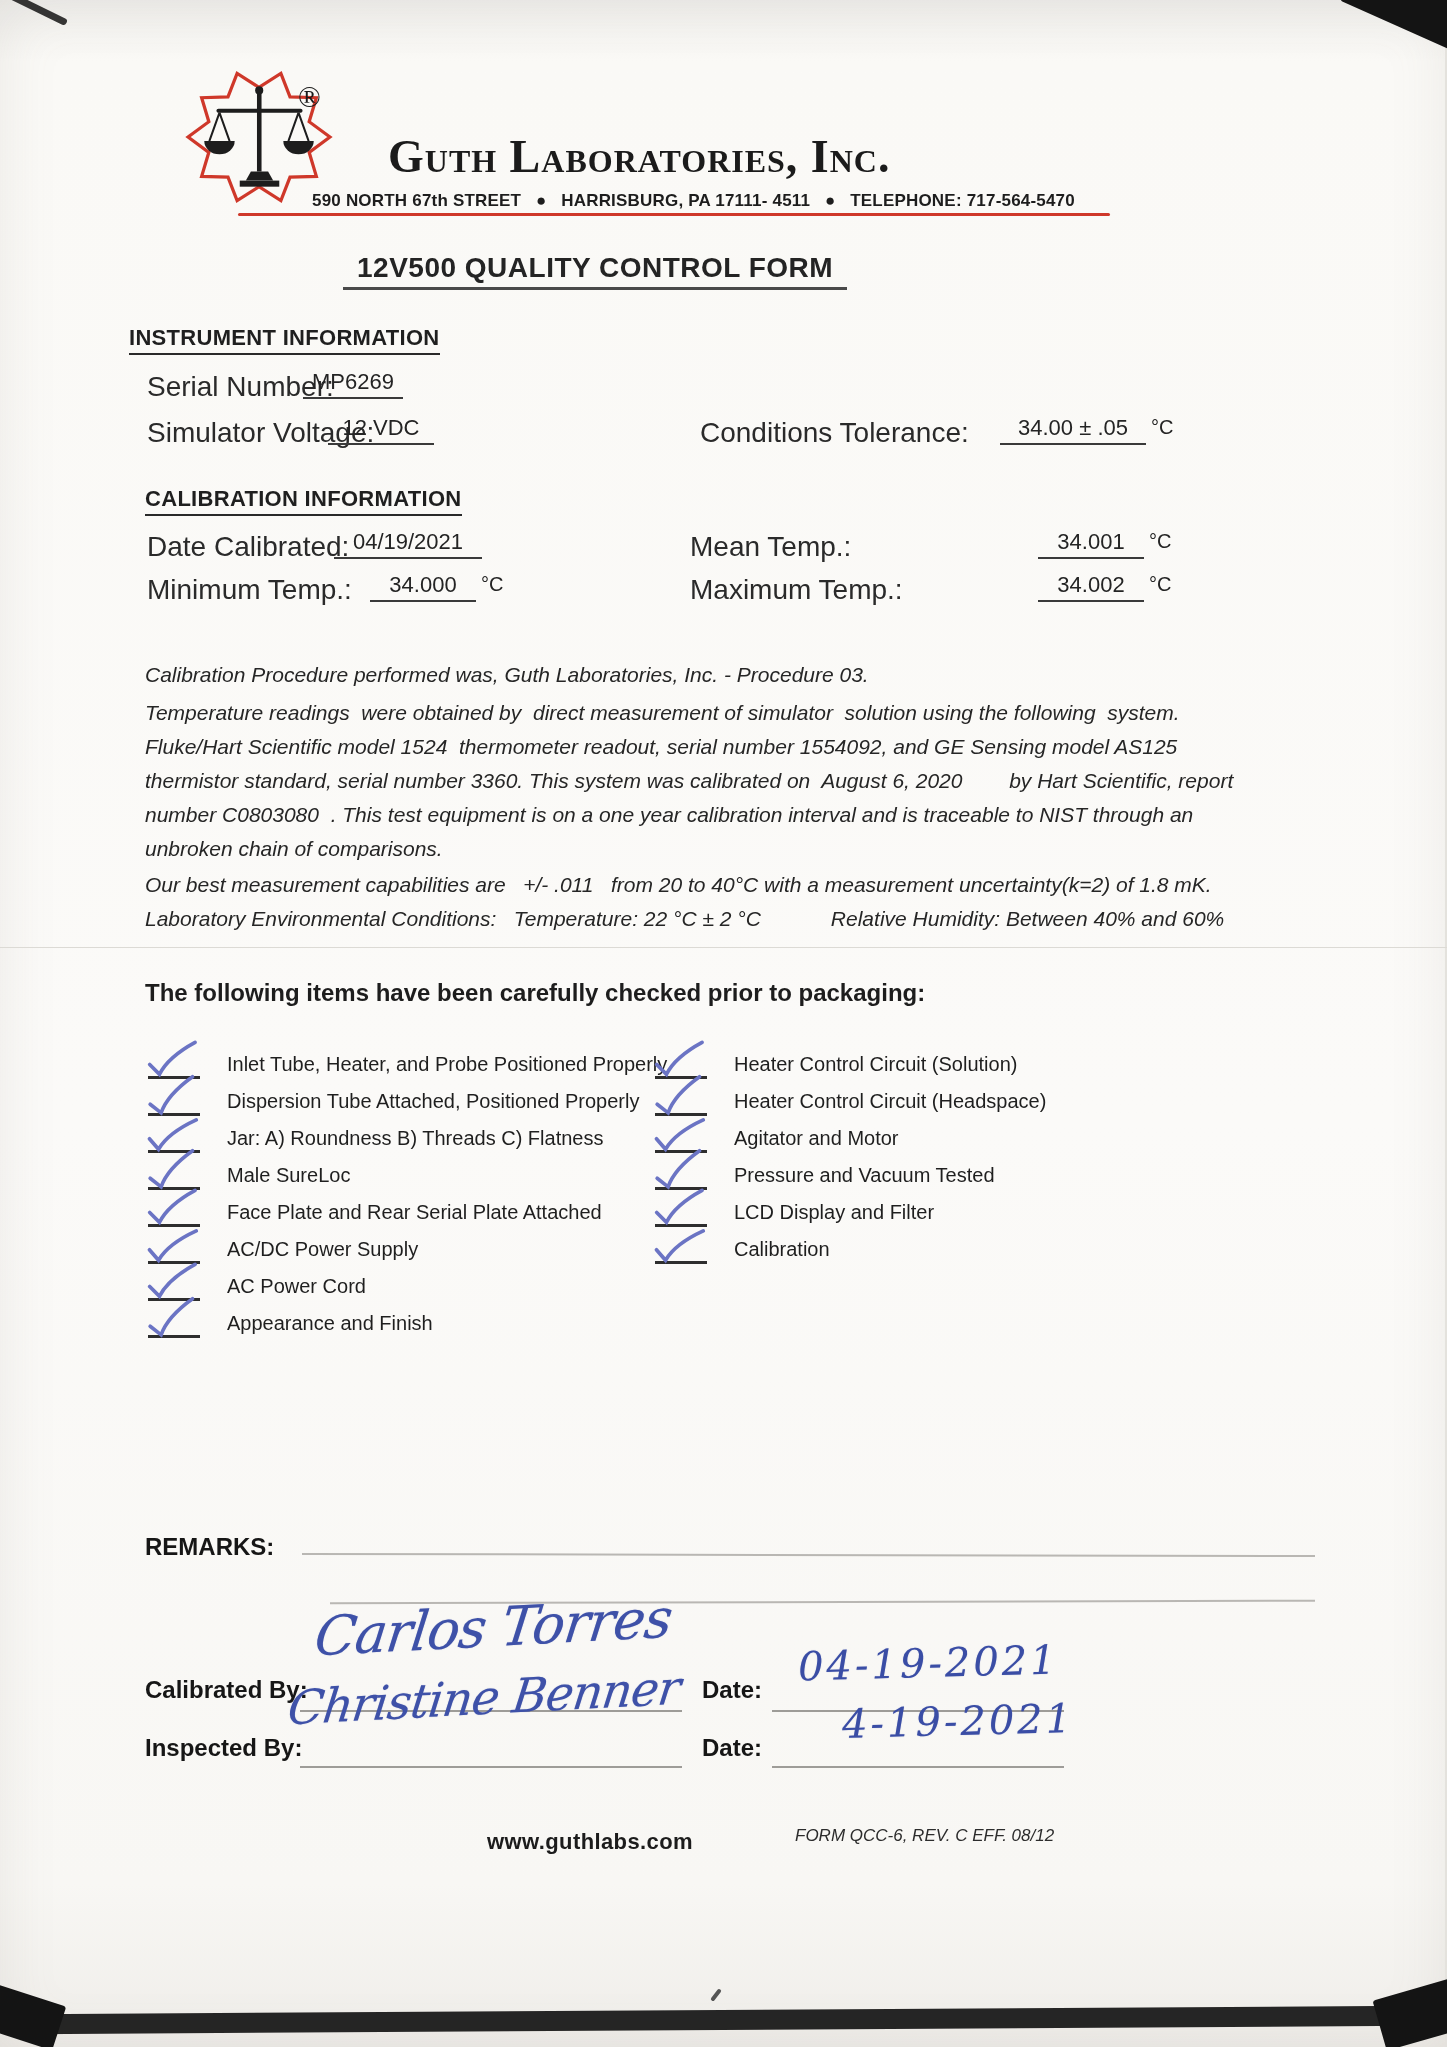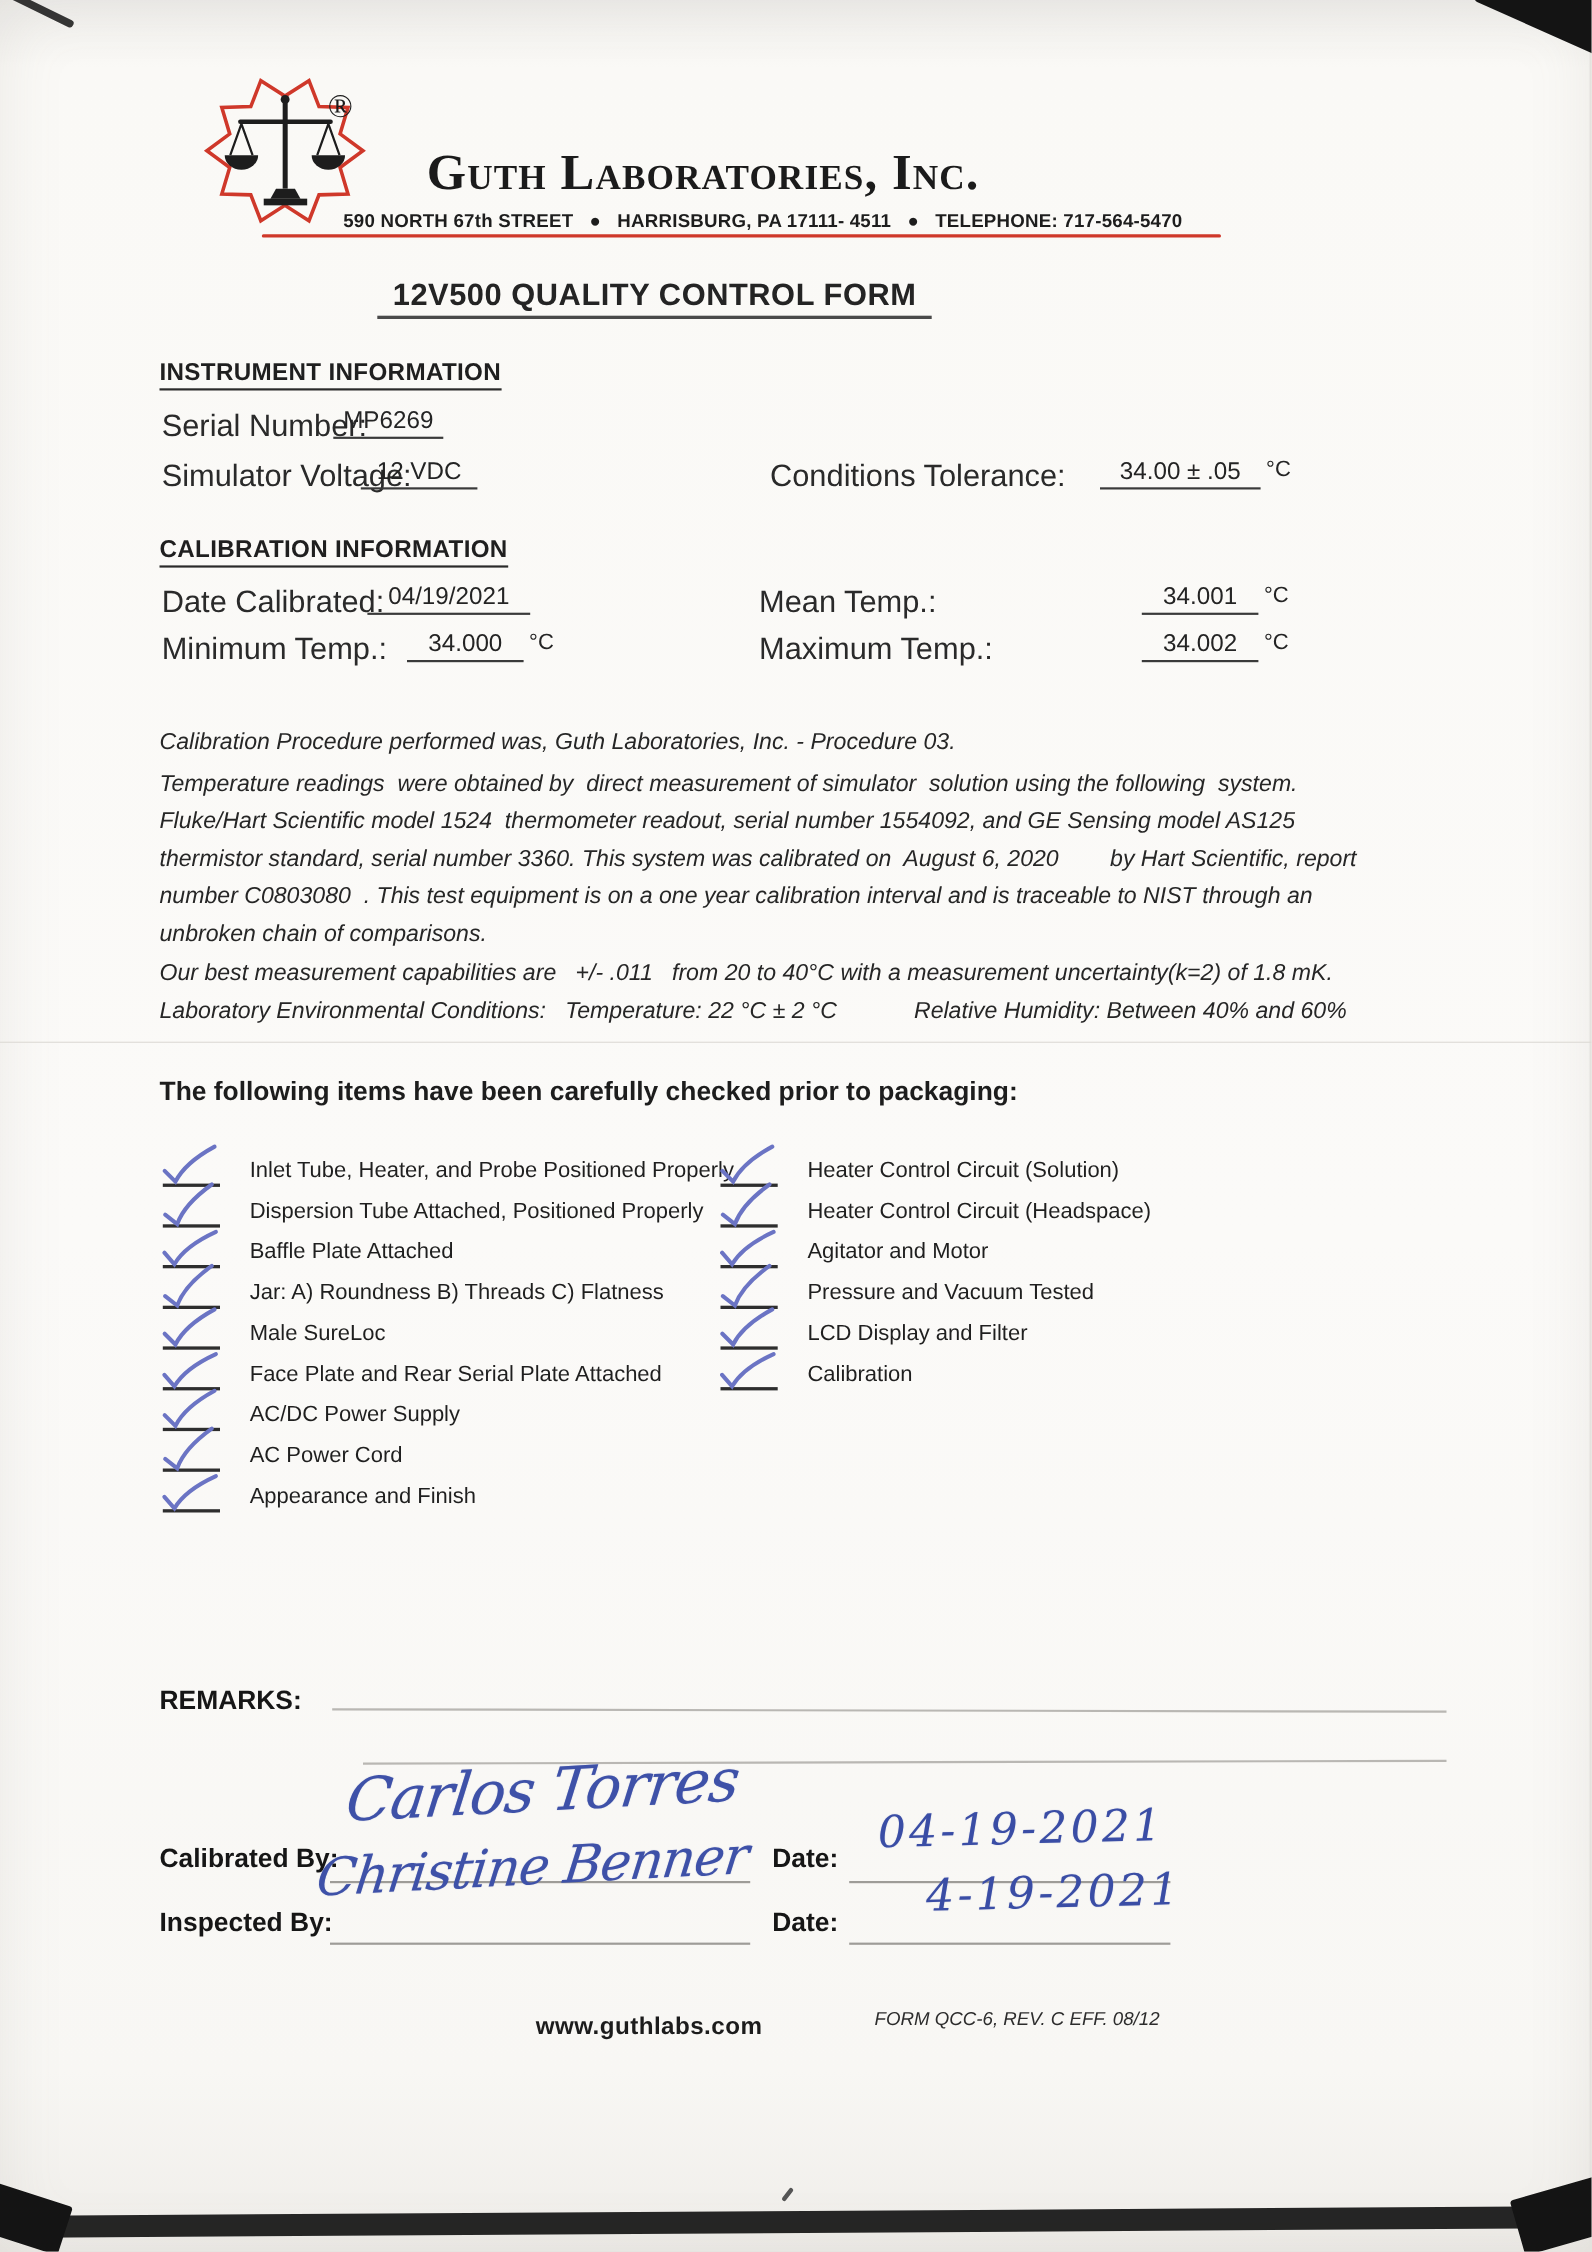--- a/index.html
+++ b/index.html
@@ -93,21 +93,21 @@
       </g>
     </svg>
   </div>
   <span class="abs reg" style="left:298px;top:80px;">®</span>
   <div class="abs company" style="left:388px;top:130px;">Guth Laboratories, Inc.</div>
   <div class="abs address" style="left:312px;top:191px;">590 NORTH 67th STREET   ●   HARRISBURG, PA 17111- 4511   ●   TELEPHONE: 717-564-5470</div>
   <div class="abs red-rule" style="left:238px;top:213px;width:872px;"></div>
 
   <div class="abs form-title" style="left:343px;top:252px;">12V500 QUALITY CONTROL FORM</div>
 
-  <div class="abs sec-head" style="left:145px;top:325px;">INSTRUMENT INFORMATION</div>
+  <div class="abs sec-head" style="left:129px;top:325px;">INSTRUMENT INFORMATION</div>
 
   <span class="abs lbl" style="left:147px;top:371px;">Serial Number:</span>
   <span class="abs uval" style="left:303px;top:369px;min-width:80px;">MP6269</span>
 
   <span class="abs lbl" style="left:147px;top:417px;">Simulator Voltage:</span>
   <span class="abs uval" style="left:328px;top:415px;min-width:88px;">12 VDC</span>
   <span class="abs lbl" style="left:700px;top:417px;">Conditions Tolerance:</span>
   <div class="abs field" style="left:1000px;top:415px;">
     <span class="uval" style="min-width:128px;">34.00  ±  .05</span>
     <span class="unit">°C</span>
@@ -163,28 +163,20 @@
             </svg></span>
         </span>
         <span class="check-label">Dispersion Tube Attached, Positioned Properly</span>
       </div>
     <div class="check-row">
         <span class="blank">
           <span class="checkmark"><svg viewBox="0 0 44 34">
               <path d="M3 19 Q8 24 11 27 Q18 13 40 1" fill="none" stroke="currentColor" stroke-width="3" stroke-linecap="round"></path>
             </svg></span>
         </span>
-        <span class="check-label">Baffle Plate Attached</span>
-      </div>
-    <div class="check-row">
-        <span class="blank">
-          <span class="checkmark"><svg viewBox="0 0 44 34">
-              <path d="M3 19 Q8 24 11 27 Q18 13 40 1" fill="none" stroke="currentColor" stroke-width="3" stroke-linecap="round"></path>
-            </svg></span>
-        </span>
         <span class="check-label">Jar:  A) Roundness  B) Threads  C) Flatness</span>
       </div>
     <div class="check-row">
         <span class="blank">
           <span class="checkmark"><svg viewBox="0 0 44 34">
               <path d="M3 19 Q8 24 11 27 Q18 13 40 1" fill="none" stroke="currentColor" stroke-width="3" stroke-linecap="round"></path>
             </svg></span>
         </span>
         <span class="check-label">Male SureLoc</span>
       </div>

